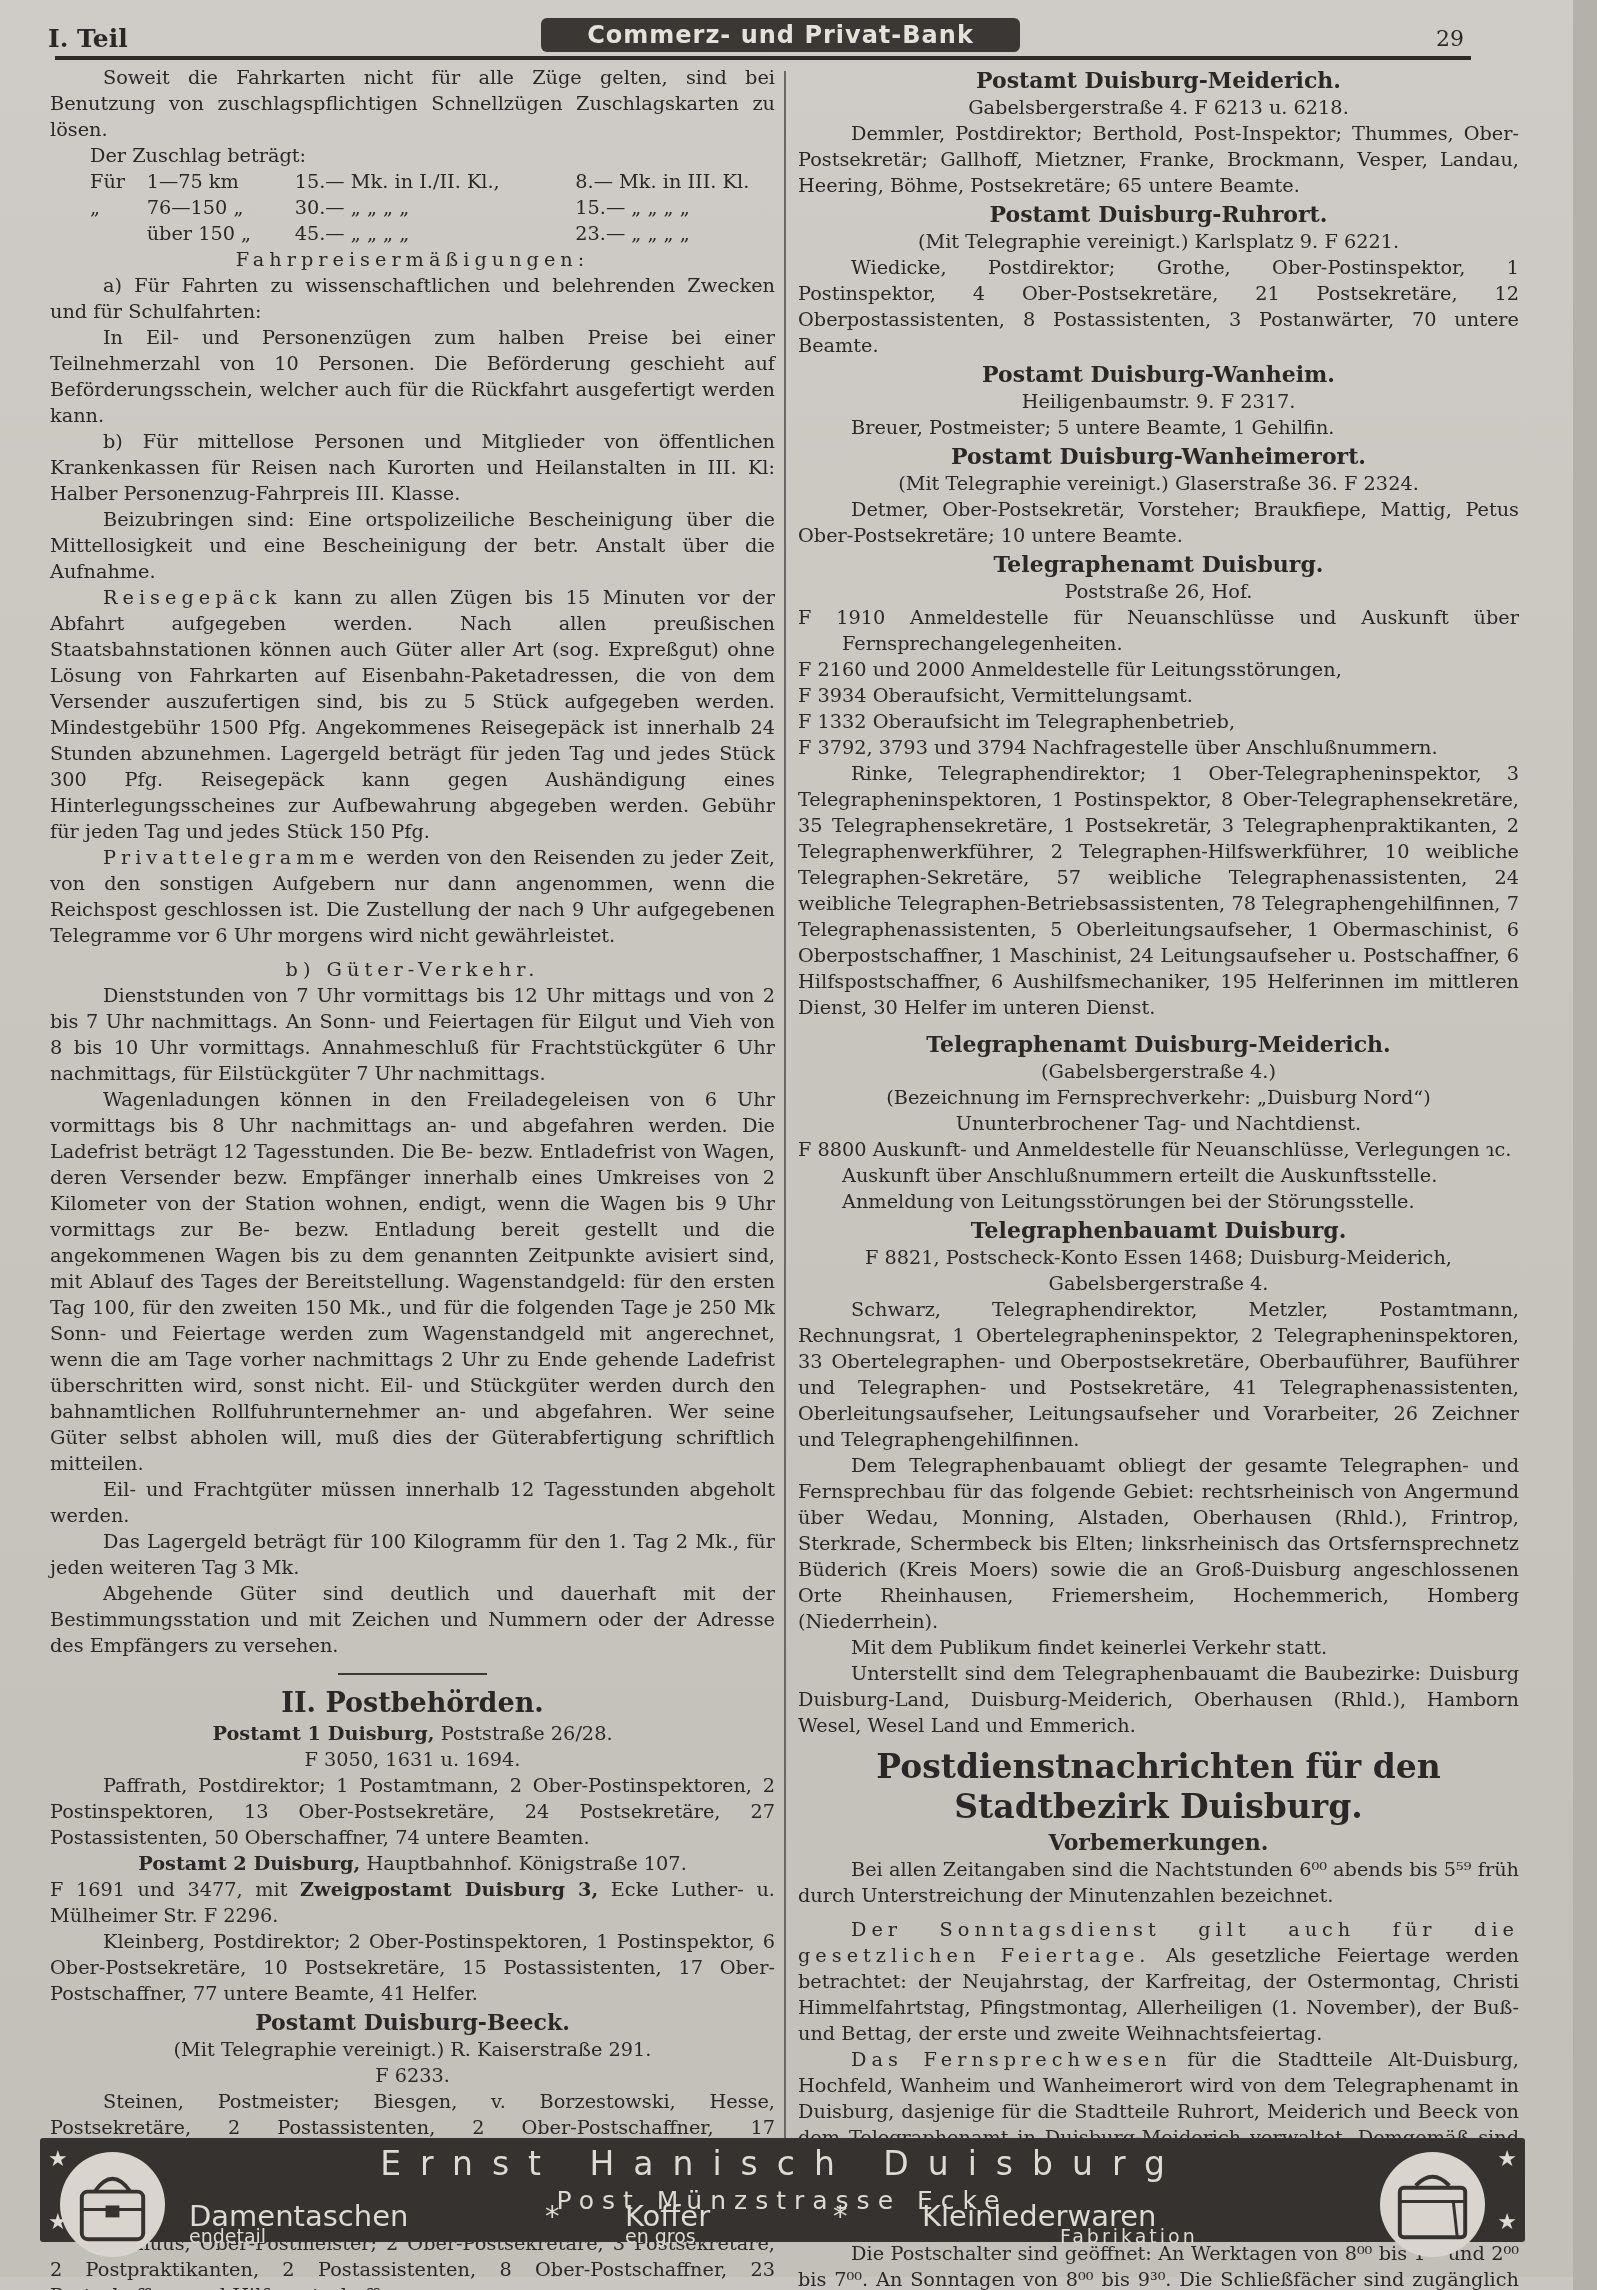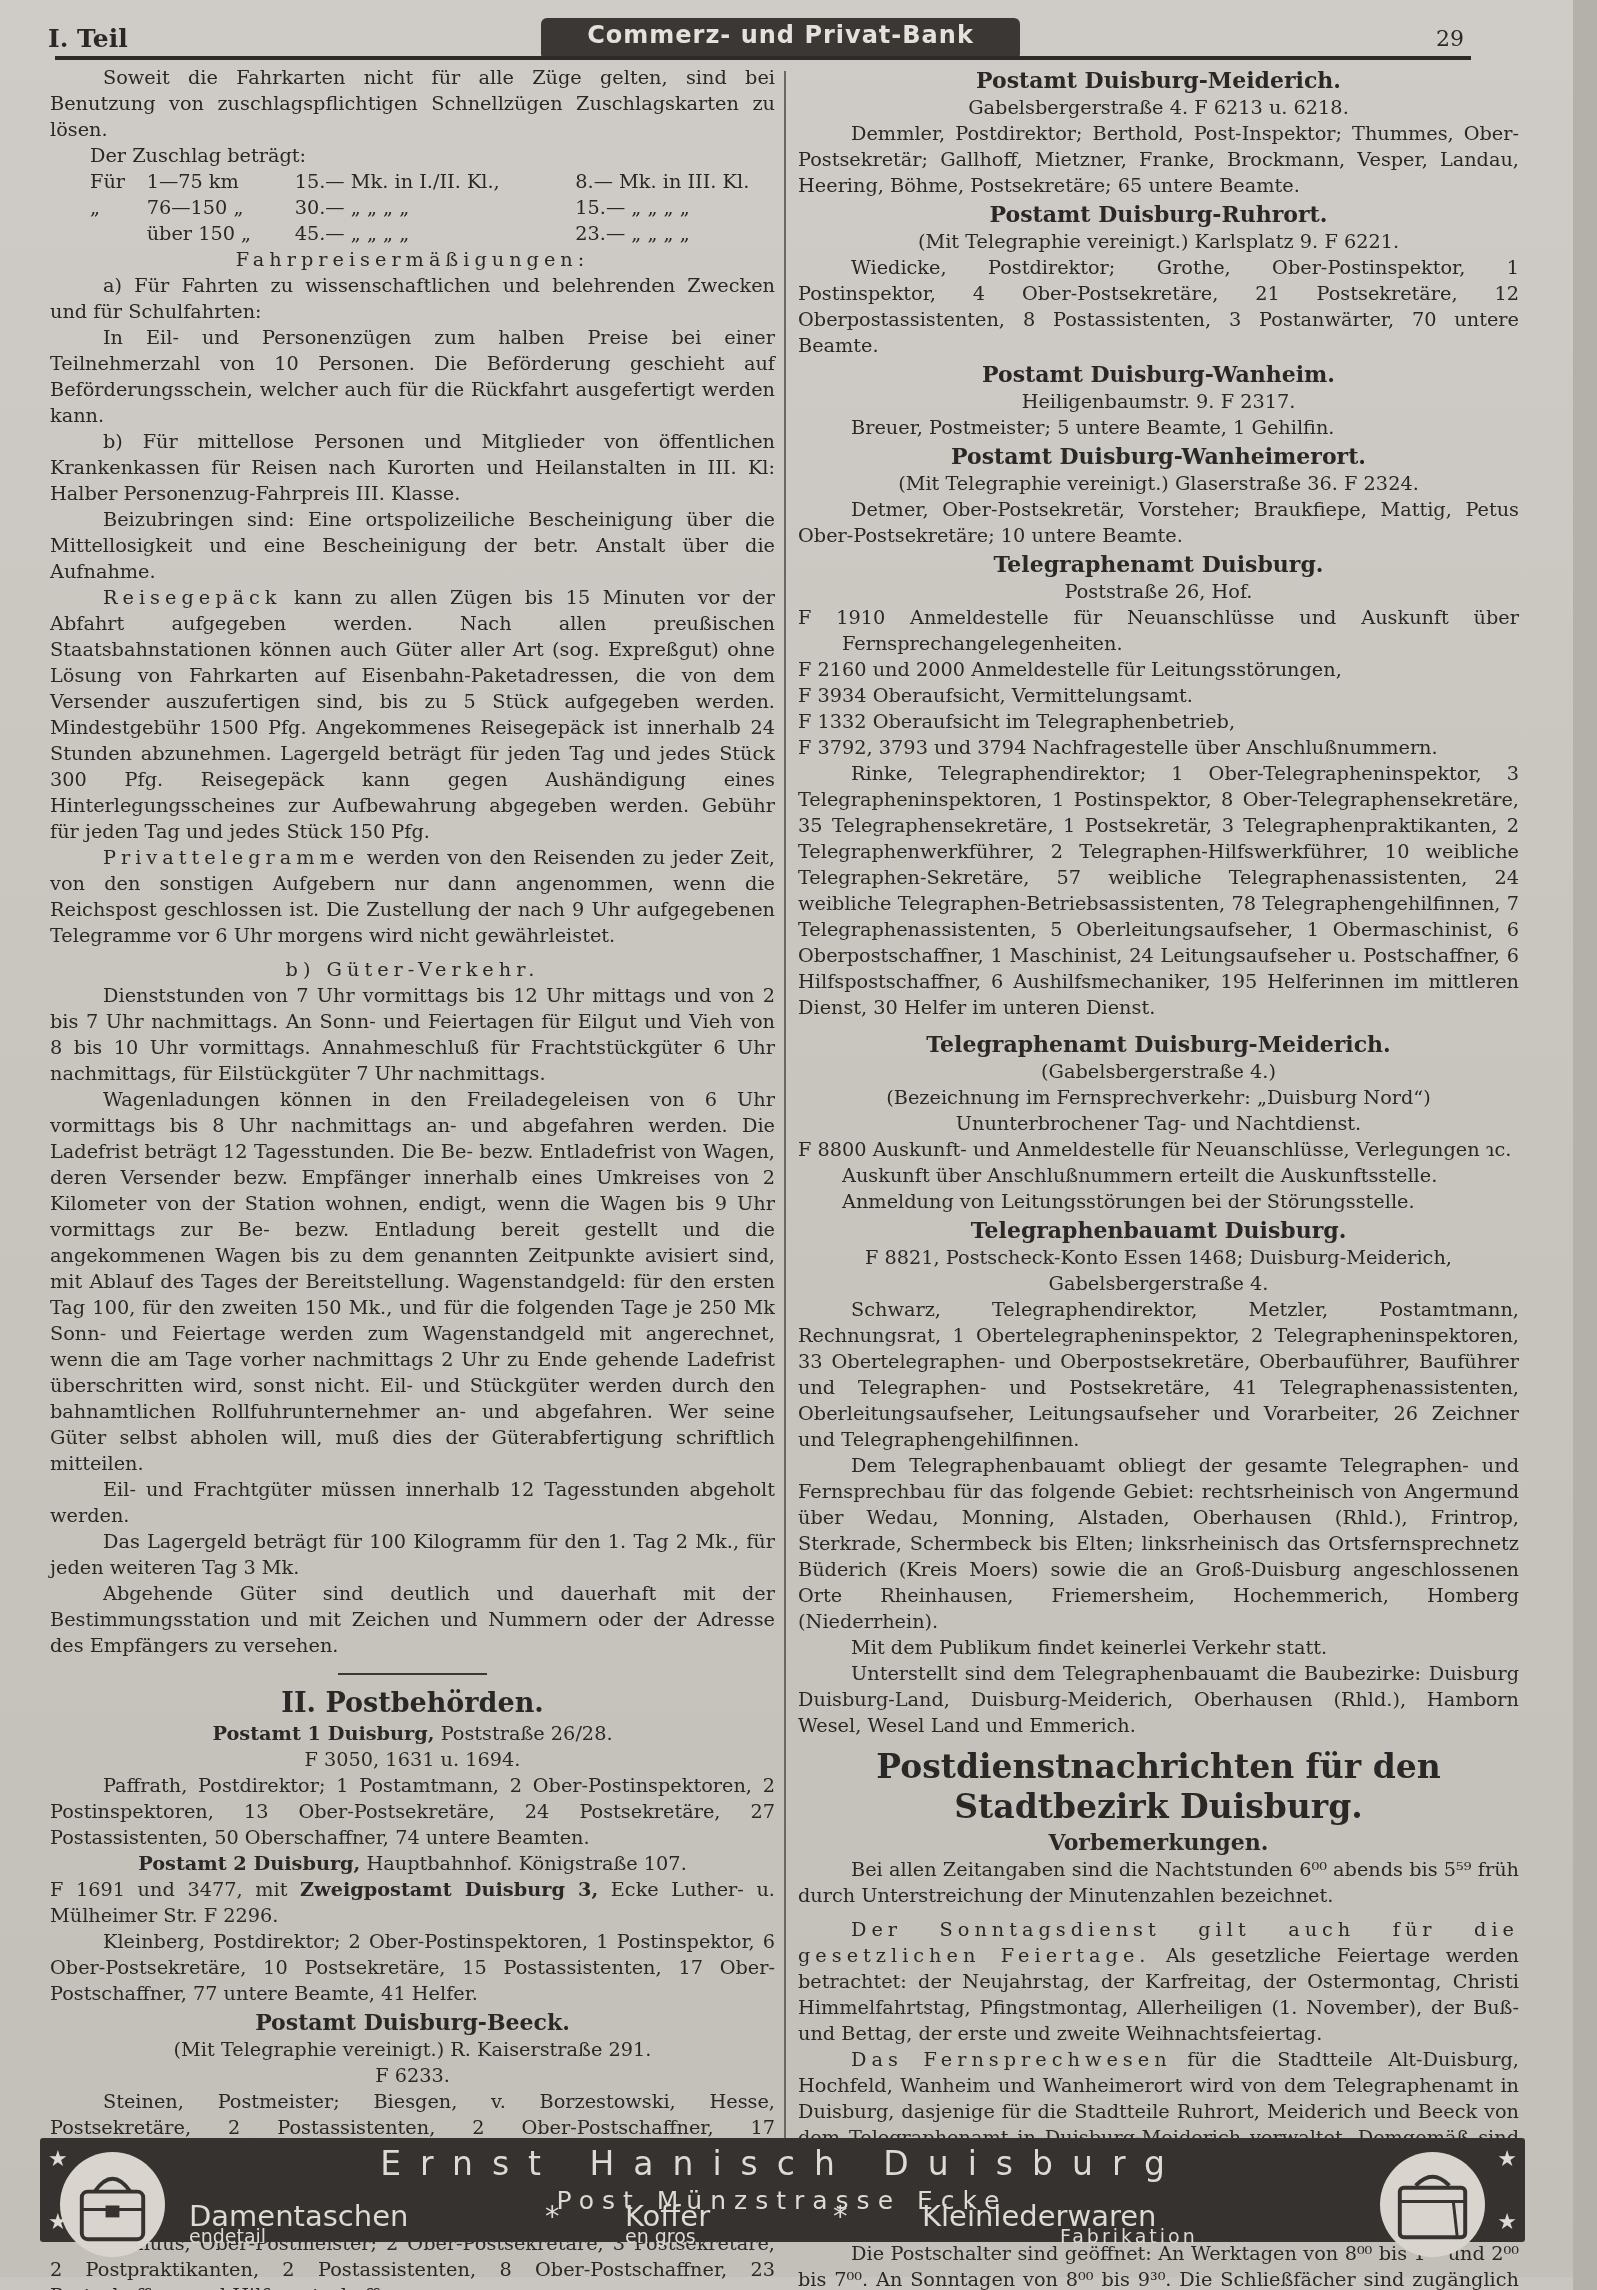--- a/index.html
+++ b/index.html
@@ -10,21 +10,21 @@
     color:#2a2826;
   }
   .page {
     position:absolute; left:0; top:0; width:1574px; height:2277px;
     background:linear-gradient(180deg,#cfccc7 0%,#c8c5bf 50%,#c3c0ba 100%);
   }
   .page-edge { position:absolute; right:0; top:0; width:24px; height:2291px; background:#b4b1ab; }
   .header { position:absolute; left:48px; top:18px; width:1416px; height:38px; }
   .part-label { position:absolute; left:0; top:6px; font-size:25px; font-weight:bold; font-family:"DejaVu Serif", serif; }
   .bank-banner {
-    position:absolute; left:493px; top:0; width:479px; height:42px;
+    position:absolute; left:493px; top:0; width:479px; height:34px;
     background:#3a3735; color:#e4e1da; border-radius:6px;
     font-family:"DejaVu Sans", sans-serif; font-weight:bold; font-size:24px;
     text-align:center; line-height:34px; letter-spacing:1px;
   }
   .page-number { position:absolute; right:0; top:8px; font-size:22px; }
   .header-rule { position:absolute; left:55px; top:56px; width:1416px; height:4px; background:#2d2a28; }
   .column-rule { position:absolute; left:784px; top:71px; width:2px; height:2099px; background:#6a6764; }
 
   .col { position:absolute; top:65px; font-size:19.3px; line-height:26px; text-align:justify; }
   .col-left { left:50px; width:725px; }

